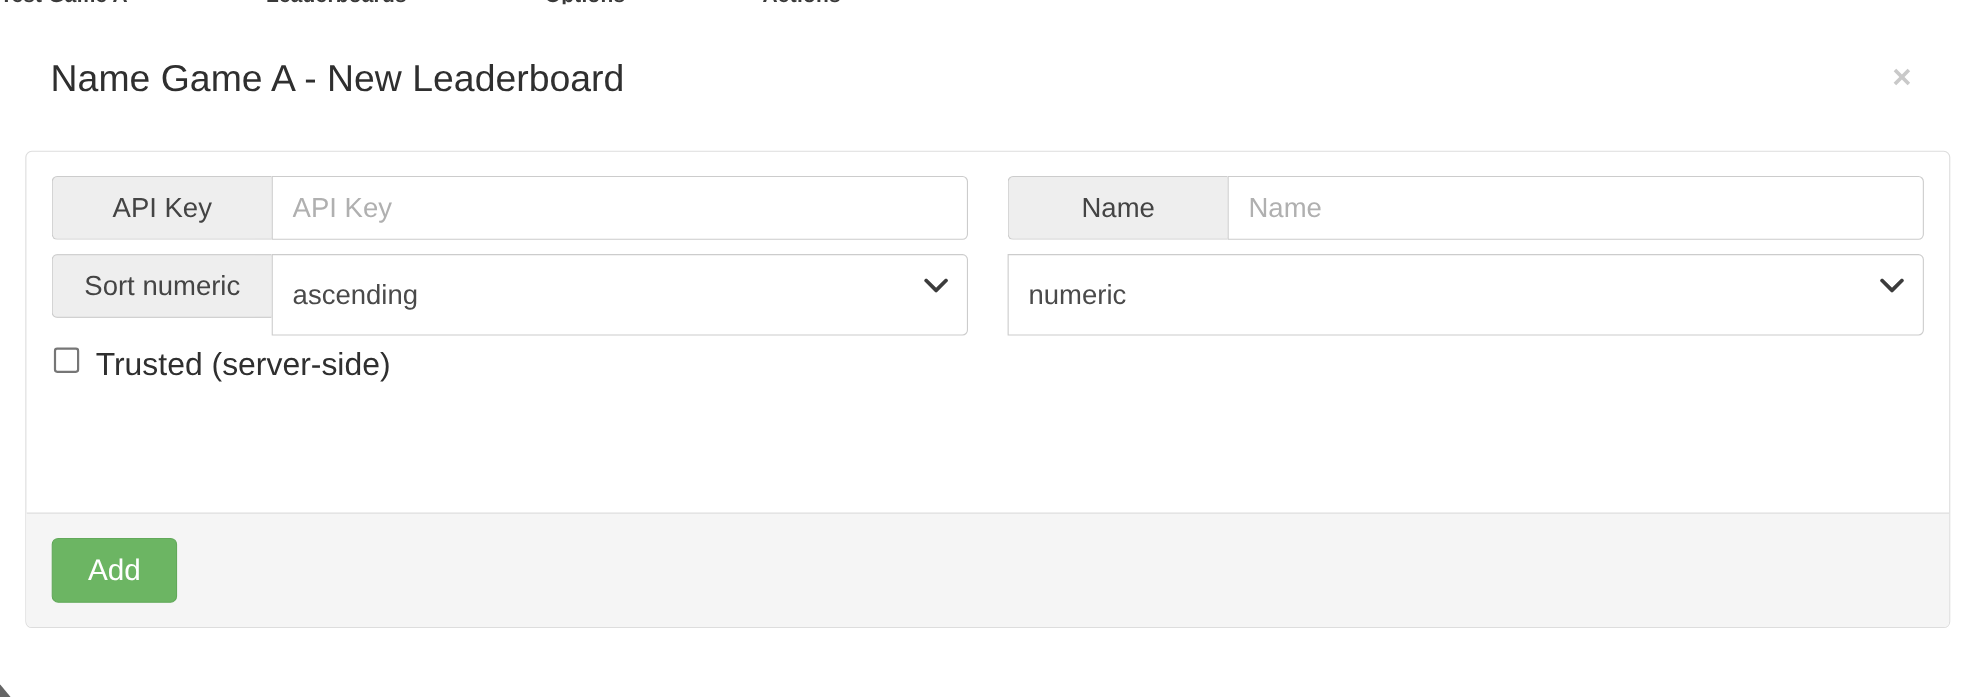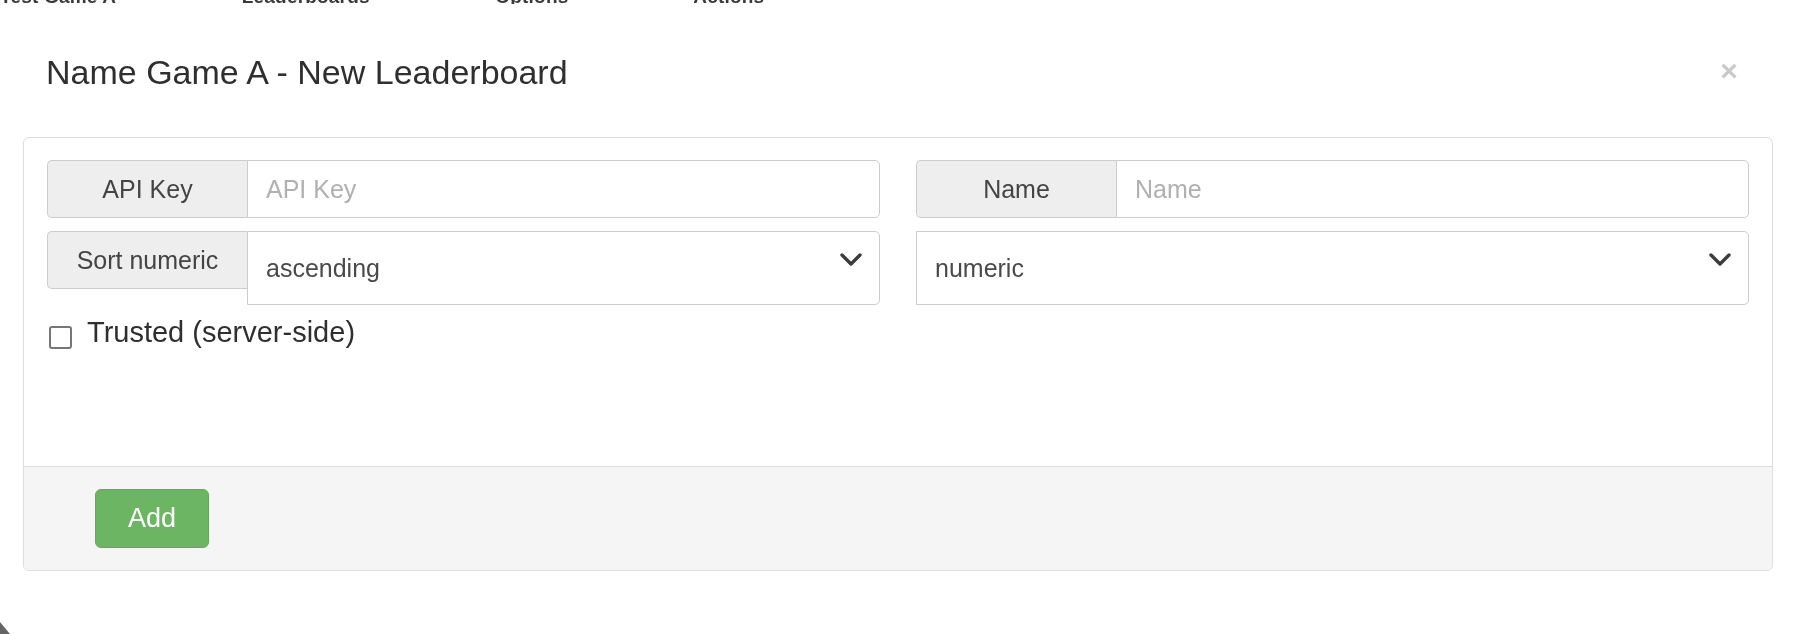--- a/index.html
+++ b/index.html
@@ -185,21 +185,21 @@
     top: 50%;
     transform: translateY(-50%);
     pointer-events: none;
     width: 22px;
     height: 14px;
   }
 
   
   .checkbox-row {
     display: flex;
-    align-items: flex-end;
+    align-items: flex-start;
     margin-top: 27px;
     padding-left: 2px;
   }
   .checkbox-box {
     width: 23px;
     height: 23px;
     border: 2px solid #767676;
     border-radius: 3px;
     background: #ffffff;
     box-sizing: border-box;
@@ -230,21 +230,20 @@
     display: inline-block;
     background: #6cb563;
     border: 1px solid #62a95a;
     border-radius: 6px;
     color: #ffffff;
     font-size: 27px;
     font-family: "Liberation Sans", sans-serif;
     padding: 13px 32px;
     cursor: pointer;
     line-height: 1.15;
-    margin-left: 48px;
   }
 </style>
 </head>
 <body>
 
 <div class="behind-strip">
   <span>Test Game A</span>
   <span>Leaderboards</span>
   <span>Options</span>
   <span>Actions</span>

